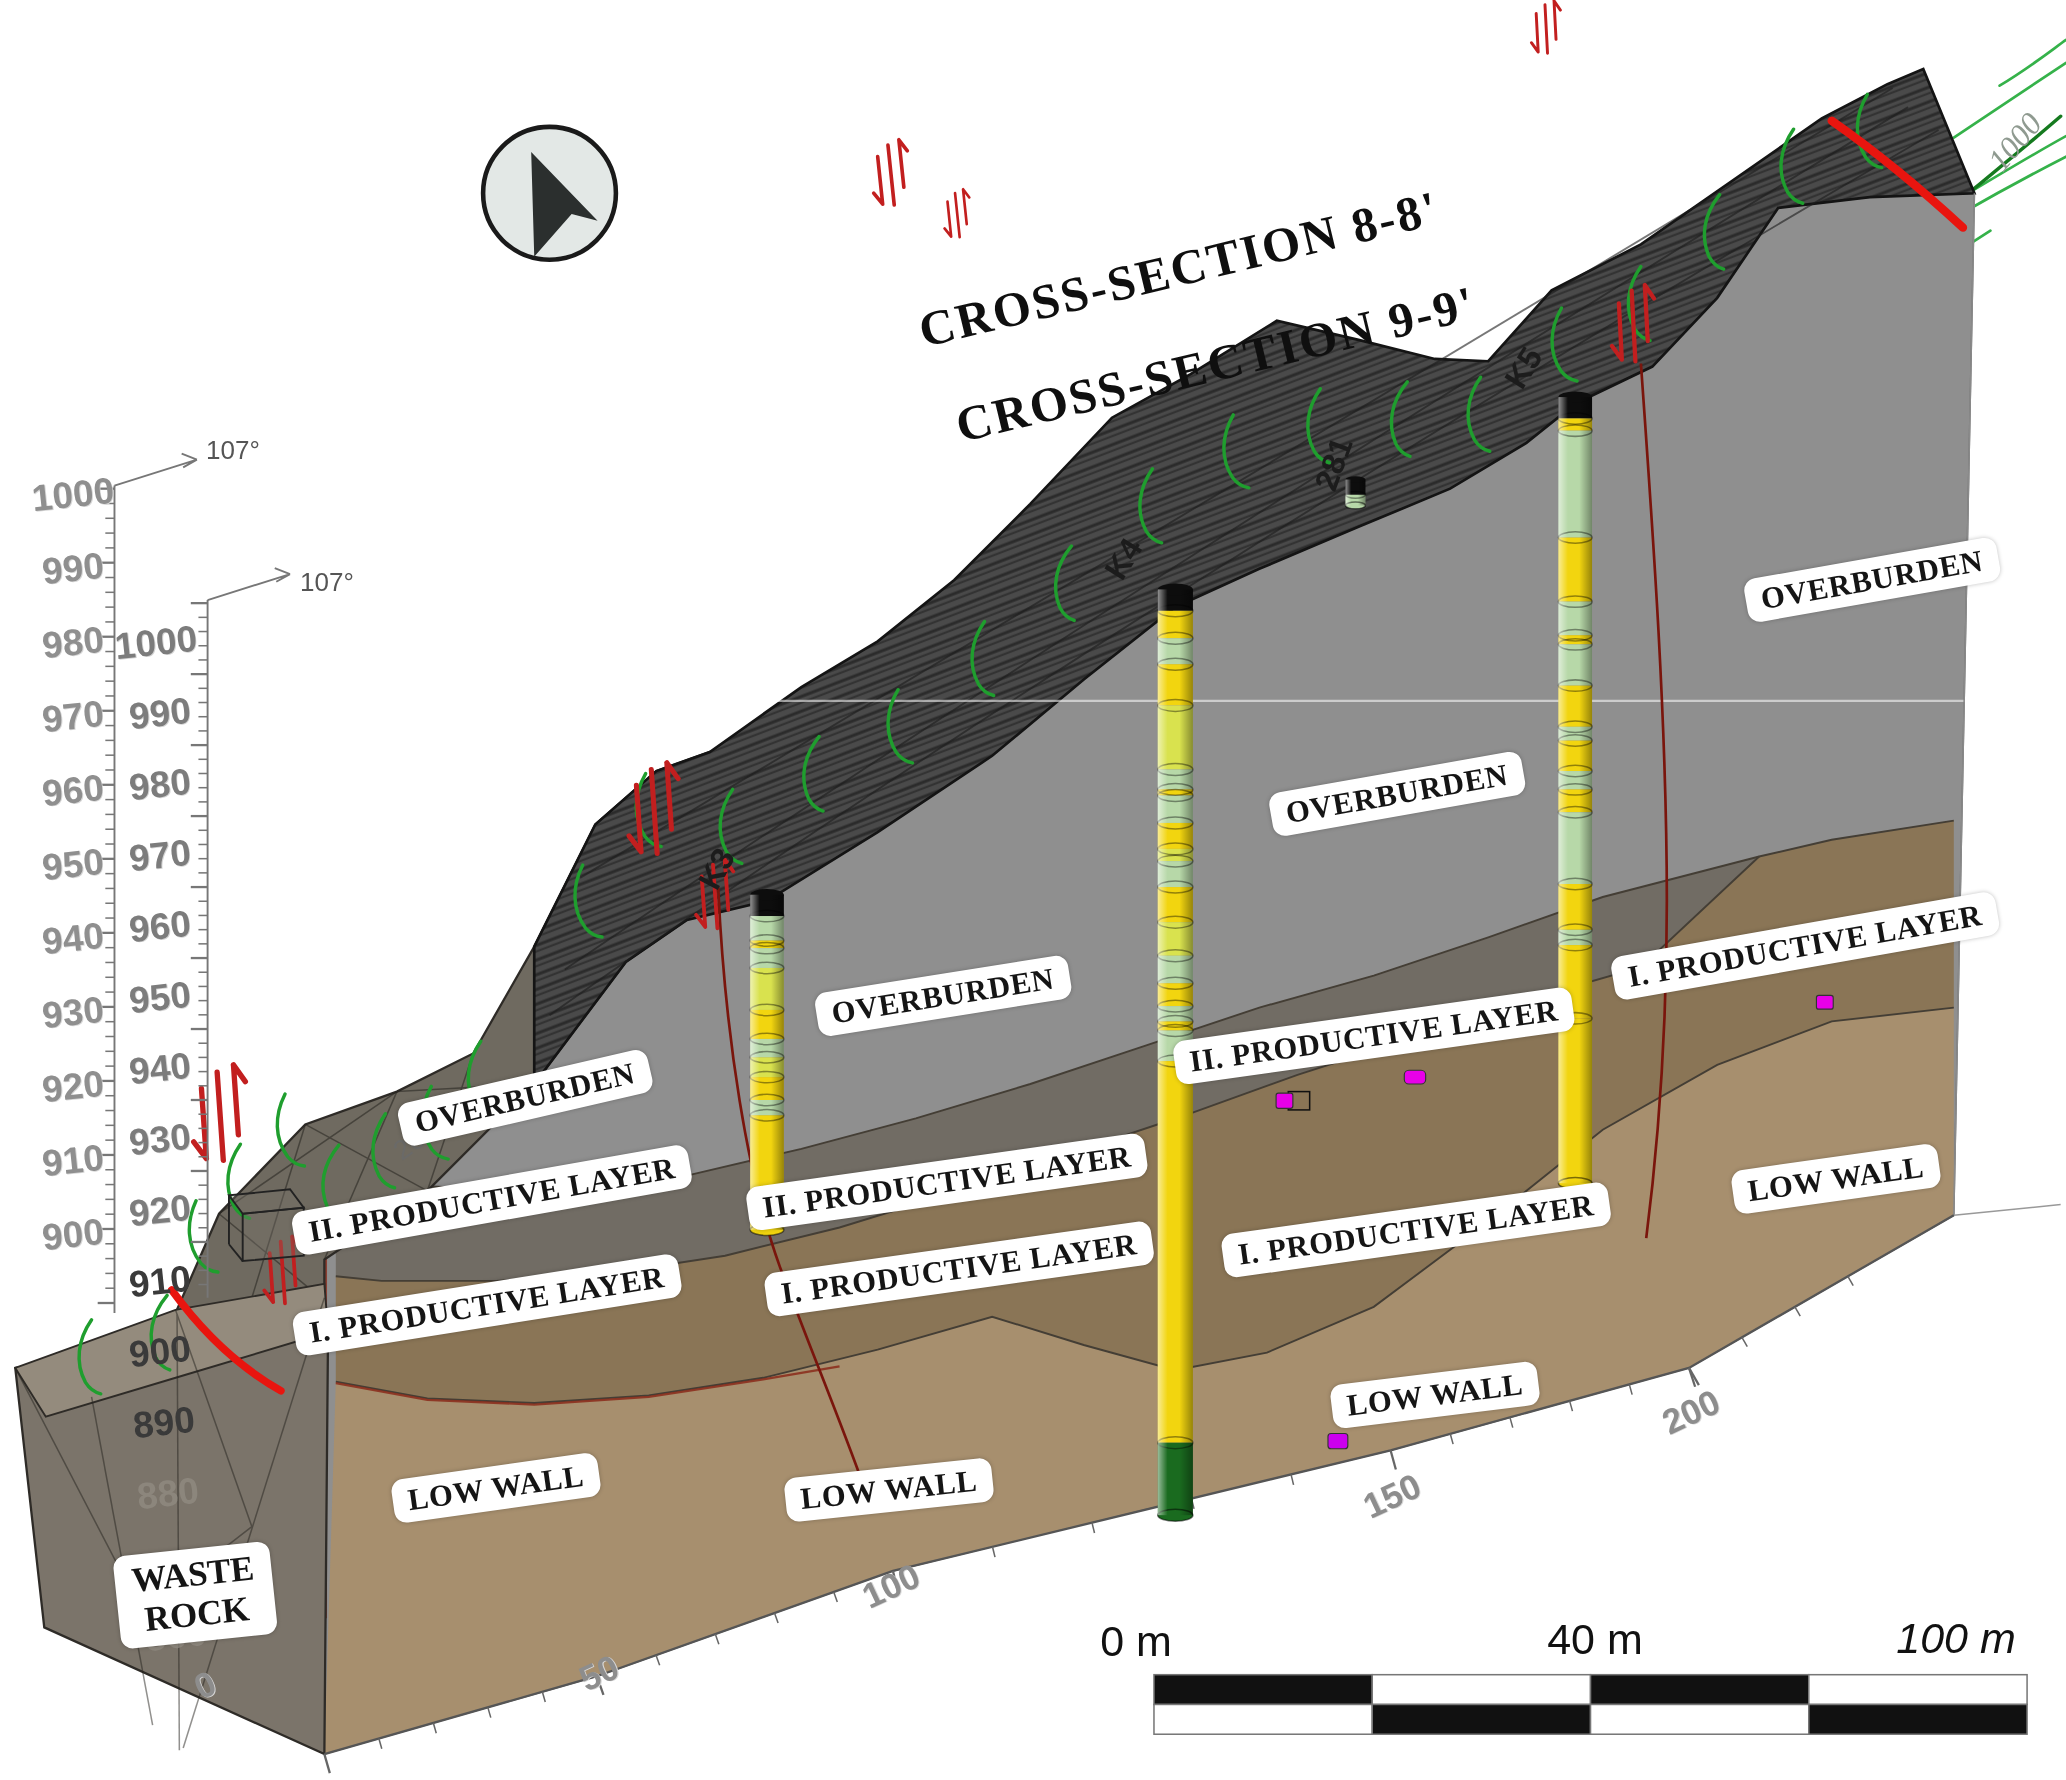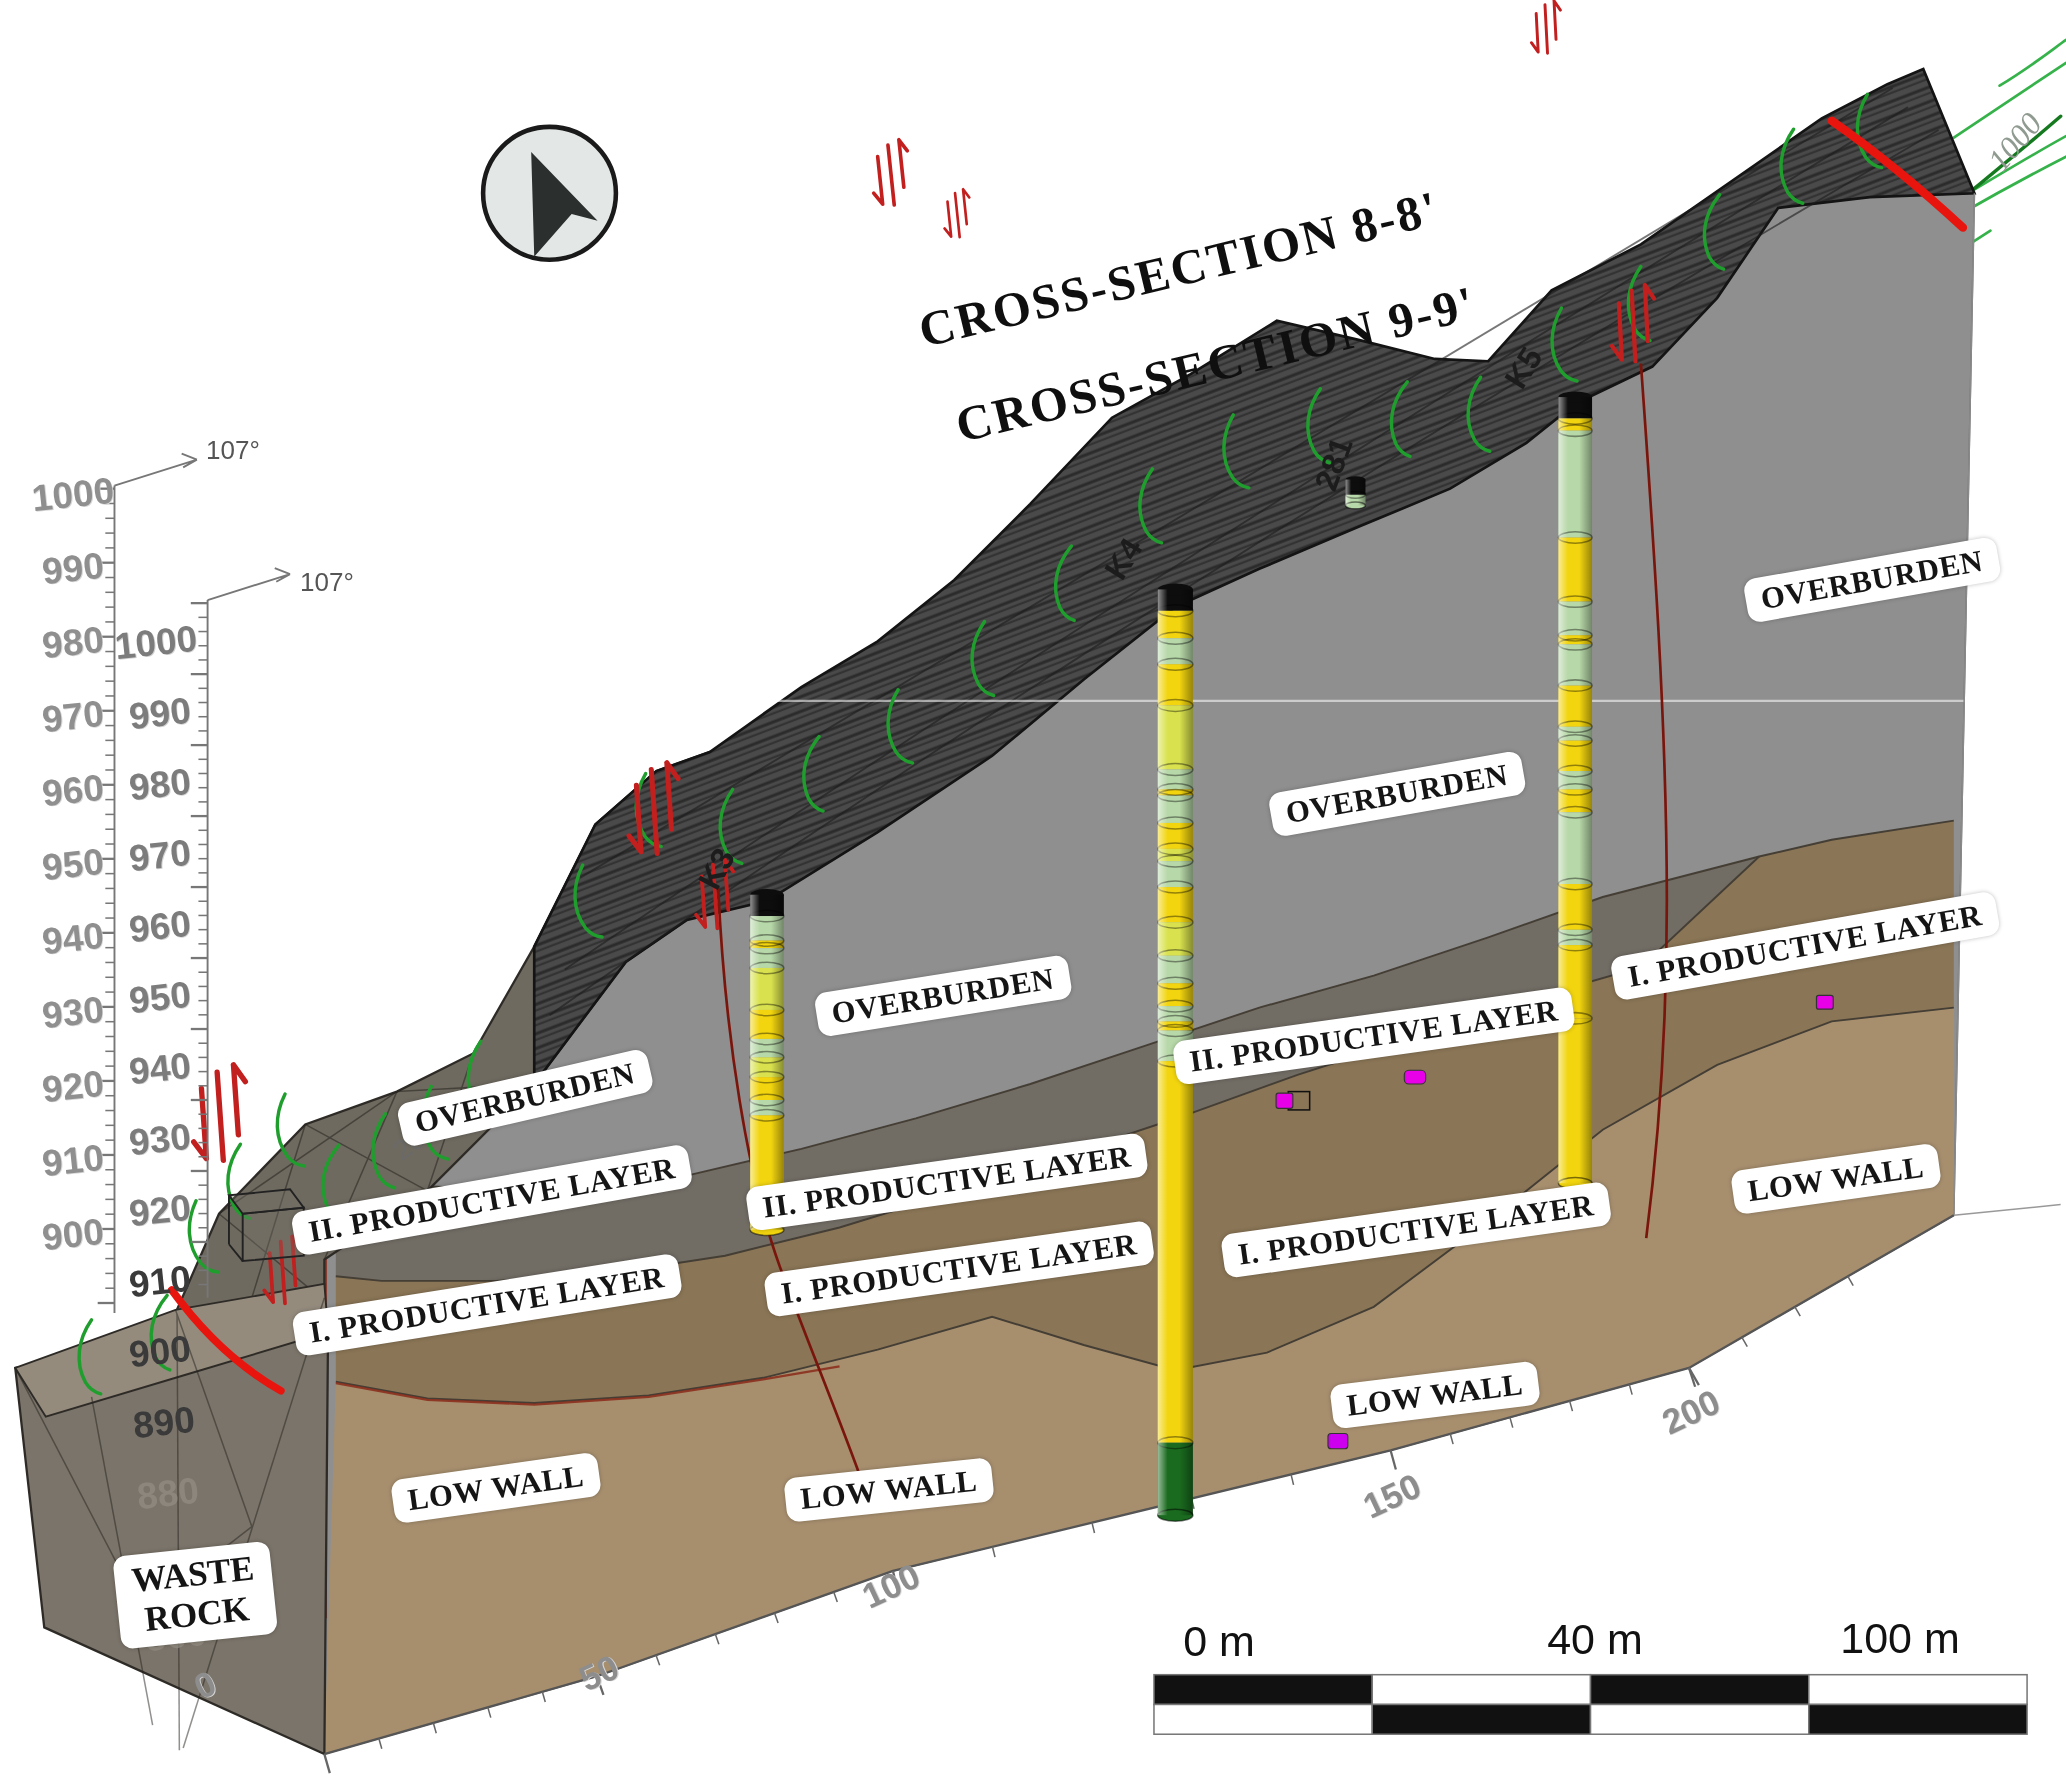--- a/index.html
+++ b/index.html
@@ -507,18 +507,18 @@
       <div class="label box" style="left: 487px; top: 1305px; transform: translate(-50%, -50%) rotate(-9deg);">I. PRODUCTIVE LAYER</div>
       <div class="label box" style="left: 959px; top: 1269px; transform: translate(-50%, -50%) rotate(-8deg);">I. PRODUCTIVE LAYER</div>
       <div class="label box" style="left: 1416px; top: 1230px; transform: translate(-50%, -50%) rotate(-8deg);">I. PRODUCTIVE LAYER</div>
       <div class="label box" style="left: 1805px; top: 946px; transform: translate(-50%, -50%) rotate(-10deg);">I. PRODUCTIVE LAYER</div>
       <div class="label box" style="left: 496px; top: 1488px; transform: translate(-50%, -50%) rotate(-8deg);">LOW WALL</div>
       <div class="label box" style="left: 889px; top: 1490px; transform: translate(-50%, -50%) rotate(-6deg);">LOW WALL</div>
       <div class="label box" style="left: 1435px; top: 1395px; transform: translate(-50%, -50%) rotate(-7deg);">LOW WALL</div>
       <div class="label box" style="left: 1836px; top: 1179px; transform: translate(-50%, -50%) rotate(-8deg);">LOW WALL</div>
       <div class="label waste" style="left: 195px; top: 1595px; transform: translate(-50%, -50%) rotate(-6deg);">WASTE
 ROCK</div>
-      <div class="label scale" style="left: 1219px; top: 1641px; transform: translate(-50%, -50%) rotate(0deg);">0 m</div>
+      <div class="label scale" style="left: 1136px; top: 1641px; transform: translate(-50%, -50%) rotate(0deg);">0 m</div>
       <div class="label scale" style="left: 1595px; top: 1639px; transform: translate(-50%, -50%) rotate(0deg);">40 m</div>
-      <div class="label scale" style="left: 1900px; top: 1638px; transform: translate(-50%, -50%) rotate(0deg);">100 m</div>
+      <div class="label scale" style="left: 1956px; top: 1638px; transform: translate(-50%, -50%) rotate(0deg); font-style: italic;">100 m</div>
     </div>
 </div>
 
 
 </body></html>

